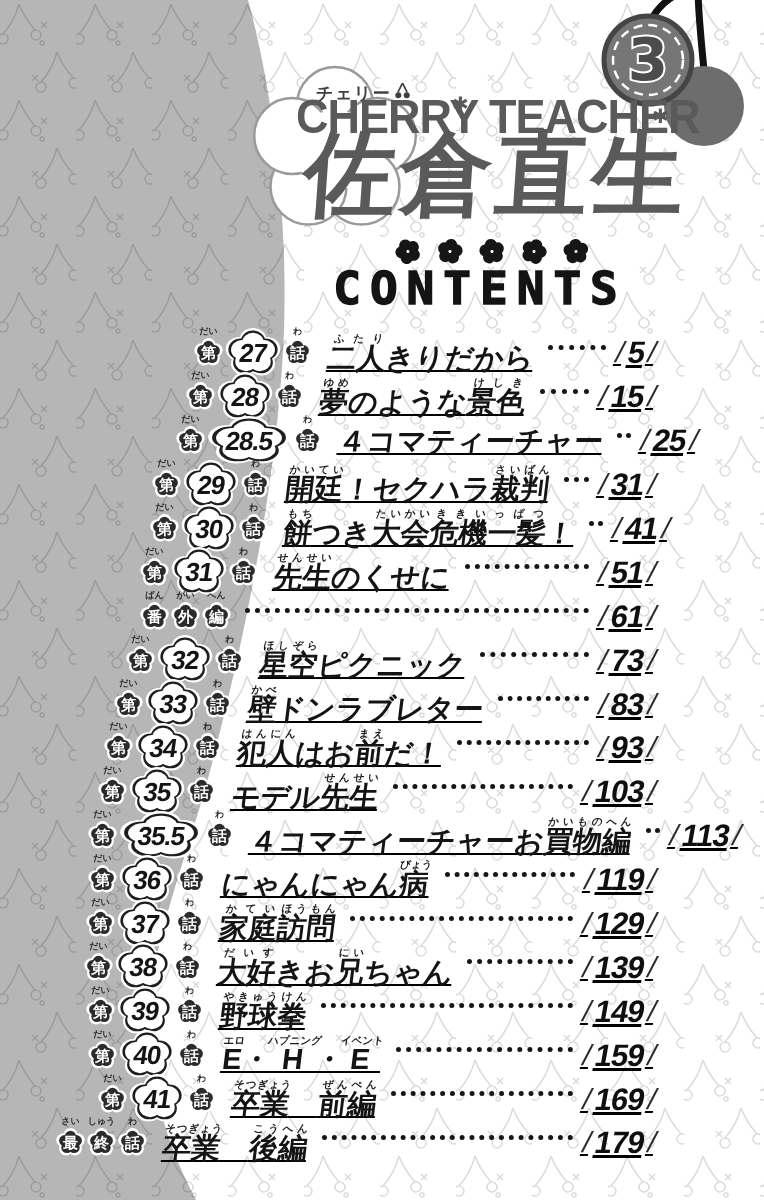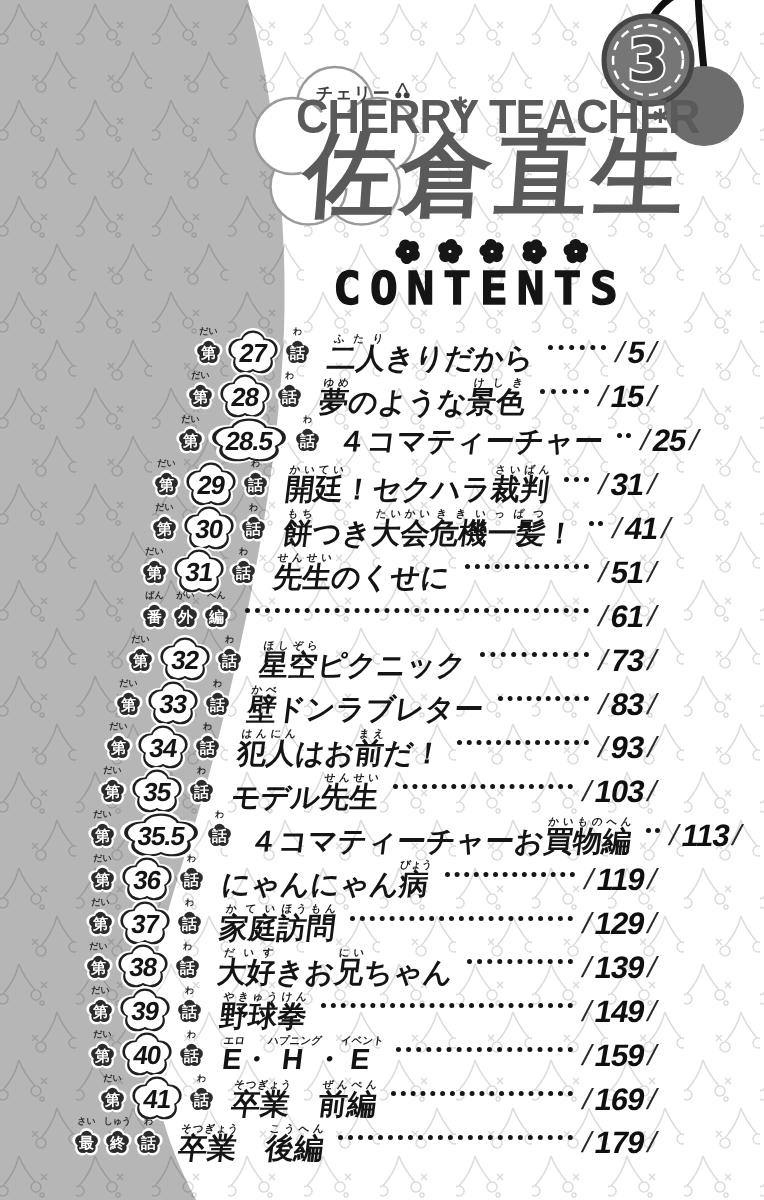--- a/index.html
+++ b/index.html
@@ -16,21 +16,21 @@
   .ast2{left:652px;top:104px;}
   .logo-jp{position:absolute;left:304px;top:128px;font-size:92px;font-weight:900;color:#5a5a5a;
            letter-spacing:4px;white-space:nowrap;transform:skewX(-4deg);line-height:1;}
   
   .flower-row{position:absolute;left:492px;top:238px;transform:translateX(-50%);display:flex;gap:15px;}
   .flower-row svg{display:block;}
   .contents-heading{position:absolute;left:480px;top:262px;transform:translateX(-50%) scaleY(0.95);
         margin:0;font-family:"DejaVu Sans Mono","Liberation Mono",monospace;font-size:46px;font-weight:700;
         color:#141414;letter-spacing:9px;-webkit-text-stroke:1.5px #141414;white-space:nowrap;}
   
-  .toc{position:absolute;left:0;top:331px;right:0;}
+  .toc{position:absolute;left:0;top:331px;right:0;text-decoration:underline;}
   .toc-row{height:43.9px;display:flex;align-items:center;padding-right:104px;}
   .badge{display:inline-flex;align-items:center;gap:2px;flex:0 0 auto;}
   .bflower{position:relative;display:inline-block;}
   .bflower svg{display:block;}
   .bchar{position:absolute;inset:0;display:flex;align-items:center;justify-content:center;
          font-size:15px;font-weight:700;color:#fff;line-height:1;}
   .bnum{position:absolute;inset:0;display:flex;align-items:center;justify-content:center;
         font-size:26px;font-weight:900;color:#141414;transform:skewX(-8deg);letter-spacing:-1px;line-height:1;}
   .bruby{position:absolute;top:-11px;left:50%;transform:translateX(-50%);font-size:9px;font-weight:700;
          color:#2c2c2c;white-space:nowrap;line-height:1;}
@@ -768,21 +768,21 @@
   </span>
         </span>
         <span class="ttl"><ruby>卒業<rt>そつぎょう</rt></ruby><span>　</span><ruby>前編<rt>ぜんぺん</rt></ruby></span>
         <span class="leader"></span>
         <span class="pageblk">
           <span class="pslash">/</span>
           <span class="pnum">169</span>
           <span class="pslash">/</span>
         </span>
       </div>
-      <div class="toc-row" style="padding-left: 72px;">
+      <div class="toc-row" style="padding-left: 56px;">
         <span class="badge">
           <span class="bflower" style="width:29px;height:29px">
     <svg width="29" height="29" viewBox="-72 -72 144 144">
       <use href="#flowerShape" xlink:href="#flowerShape" fill="#ffffff" transform="scale(1.24)"></use>
       <use href="#flowerShape" xlink:href="#flowerShape" fill="#2b2b2b"></use>
     </svg>
     <span class="bruby">さい</span>
     <span class="bchar">最</span>
   </span>
           <span class="bflower" style="width:29px;height:29px">

